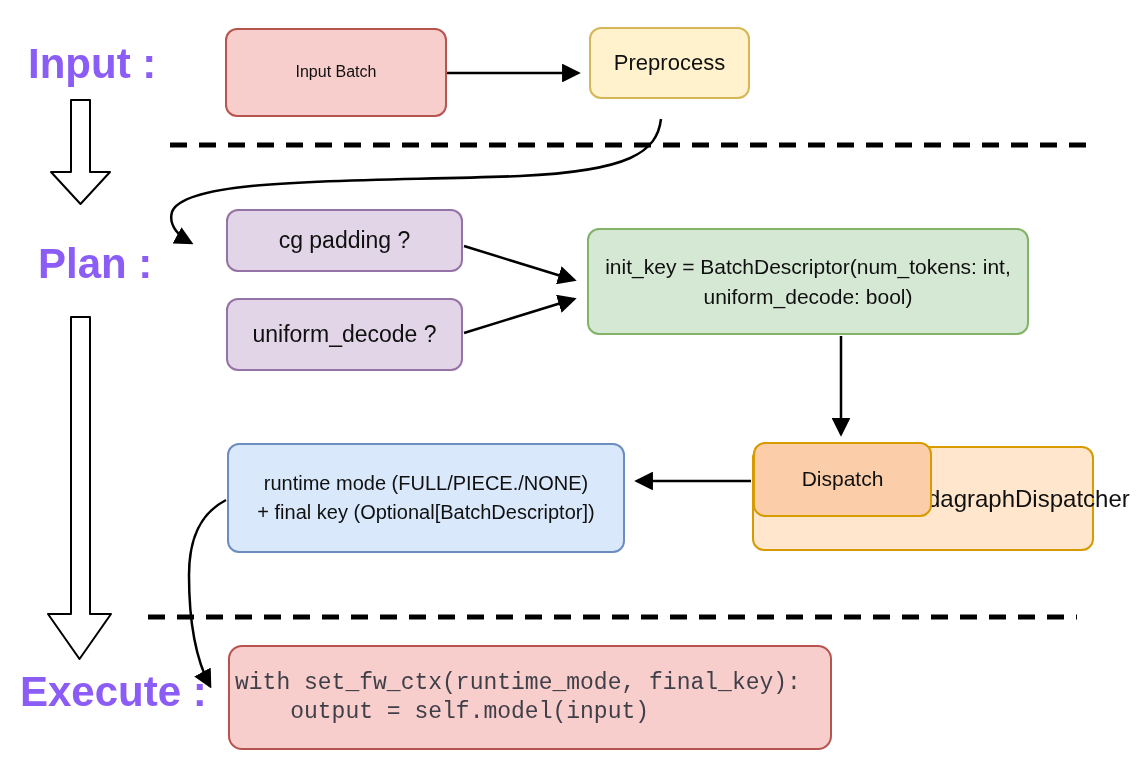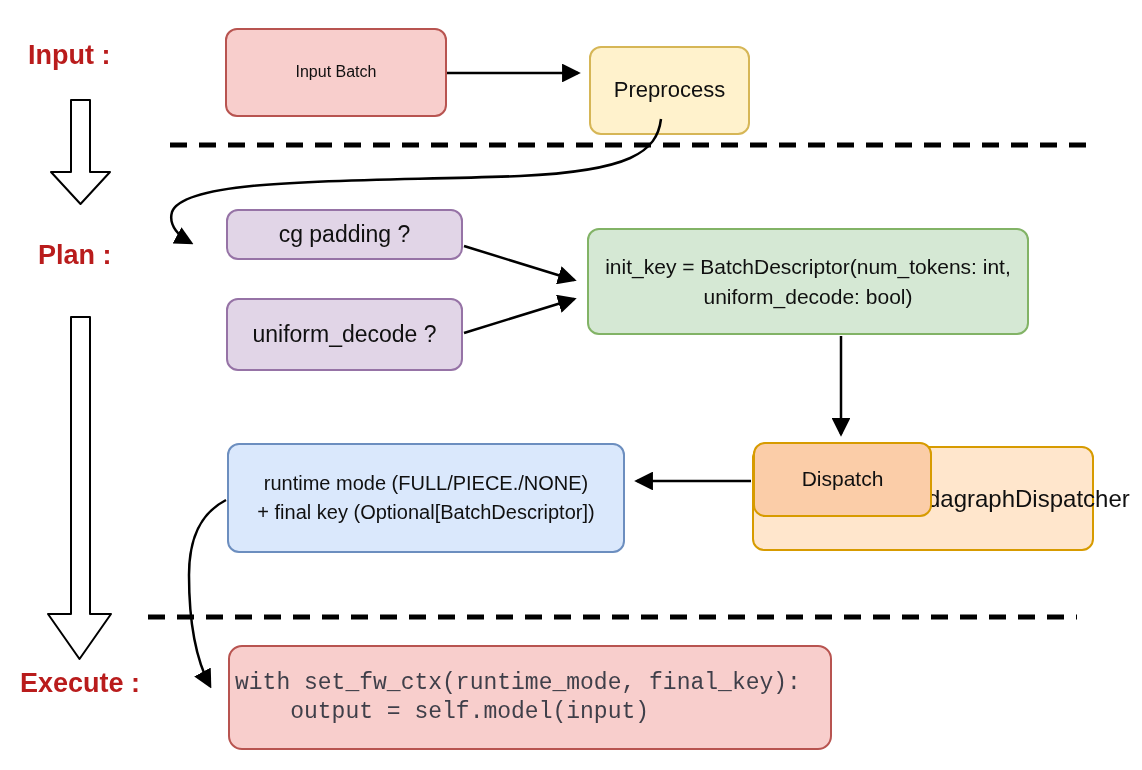--- a/index.html
+++ b/index.html
@@ -7,27 +7,27 @@
     position:relative;width:1142px;height:770px;background:#ffffff;
     font-family:"Liberation Sans",sans-serif;overflow:hidden;color:#000;
   }
   .layer{position:absolute;left:0;top:0;z-index:3;pointer-events:none;}
   .node{
     position:absolute;box-sizing:border-box;border:2px solid #000;border-radius:12px;
     display:flex;flex-direction:column;align-items:center;justify-content:center;
     text-align:center;color:#101010;z-index:1;line-height:1.28;
   }
   .stage-label{
-    position:absolute;font-weight:bold;font-size:27px;color:#b91c1c;z-index:1;
+    position:absolute;font-weight:bold;font-size:42px;color:#8b5cf6;z-index:1;
     white-space:nowrap;
   }
   
   #input-batch   {left:225px;top:28px;width:222px;height:89px;background:#f8cecc;border-color:#b85450;font-size:16px;}
-  #preprocess    {left:589px;top:46px;width:161px;height:89px;background:#fff2cc;border-color:#d6b656;font-size:22px;}
-  #cg-padding    {left:226px;top:209px;width:237px;height:51px;background:#e1d5e7;border-color:#9673a6;font-size:23px;}
+  #preprocess    {left:589px;top:27px;width:161px;height:72px;background:#fff2cc;border-color:#d6b656;font-size:22px;}
+  #cg-padding    {left:226px;top:209px;width:237px;height:63px;background:#e1d5e7;border-color:#9673a6;font-size:23px;}
   #uniform-decode{left:226px;top:298px;width:237px;height:73px;background:#e1d5e7;border-color:#9673a6;font-size:23px;}
   #init-key      {left:587px;top:228px;width:442px;height:107px;background:#d5e8d4;border-color:#82b366;font-size:21px;line-height:30px;}
   #cudagraph-dispatcher{left:752px;top:446px;width:342px;height:105px;background:#ffe6cc;border-color:#d79b00;z-index:1;}
   #dispatch      {left:753px;top:442px;width:179px;height:75px;background:#fbcda8;border-color:#d79b00;font-size:21px;z-index:2;}
   #cudagraph-label{
     position:absolute;left:932px;top:446px;width:162px;height:105px;z-index:2;
     display:flex;flex-direction:row;align-items:center;justify-content:center;
     font-size:24px;line-height:32px;color:#101010;text-align:center;
   }
   #runtime-mode  {left:227px;top:443px;width:398px;height:110px;background:#dae8fc;border-color:#6c8ebf;font-size:20px;line-height:29px;}

